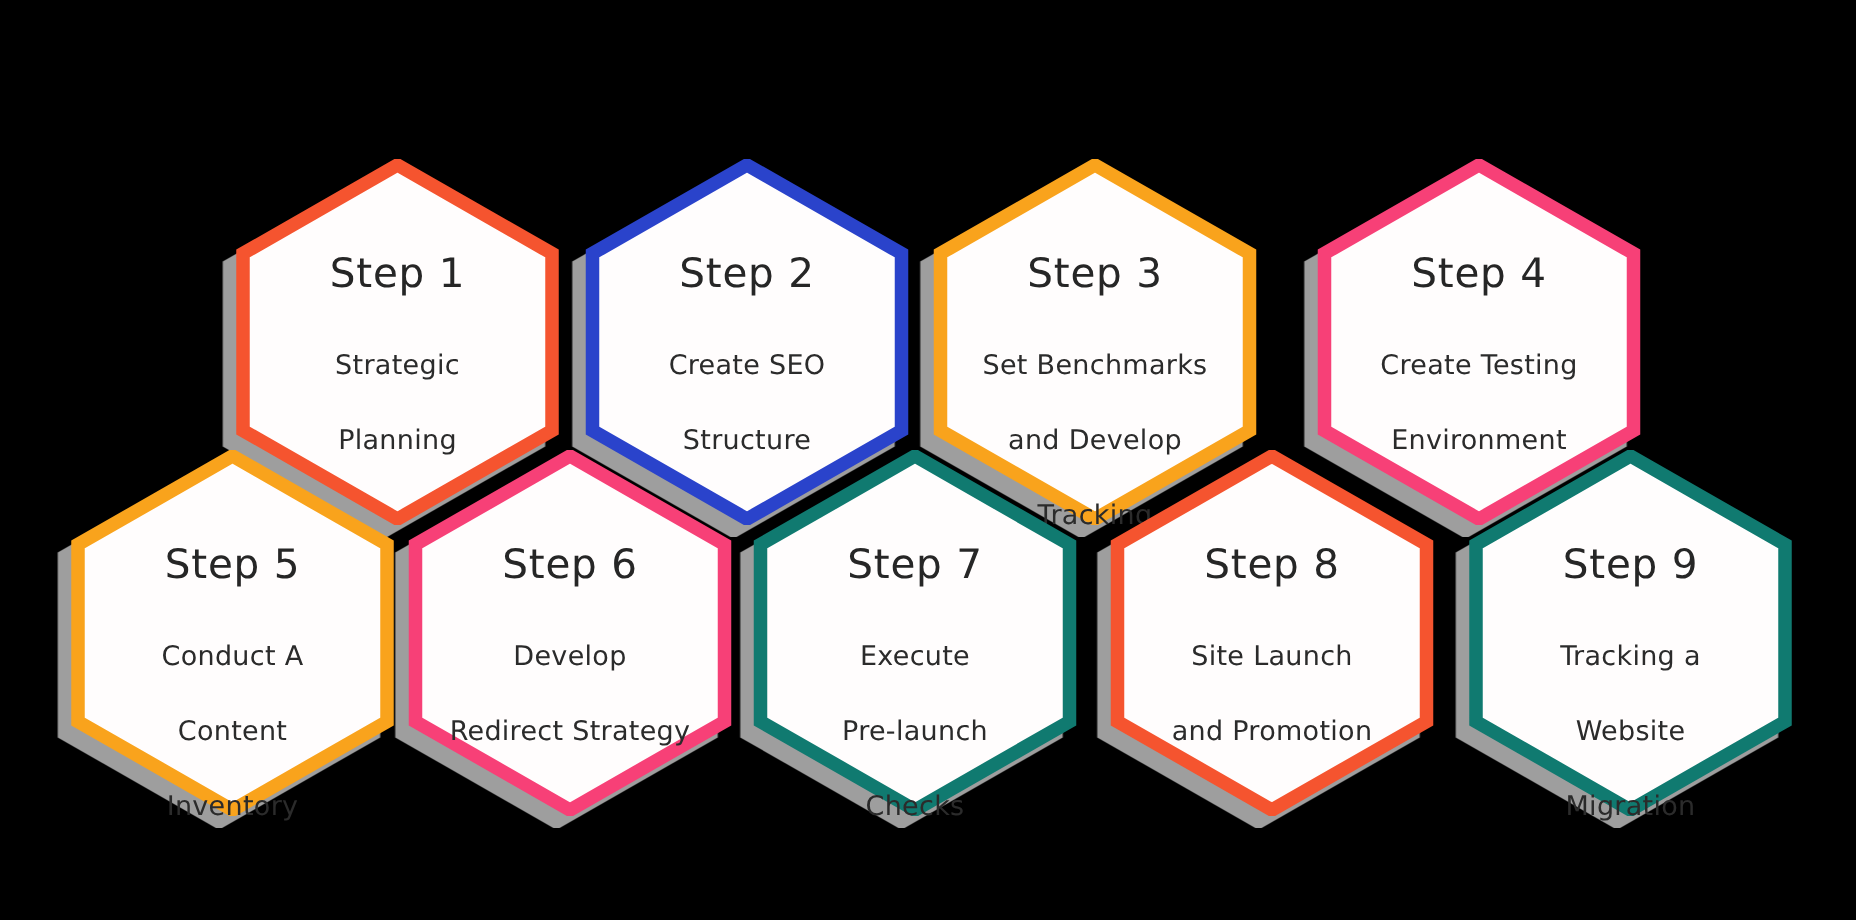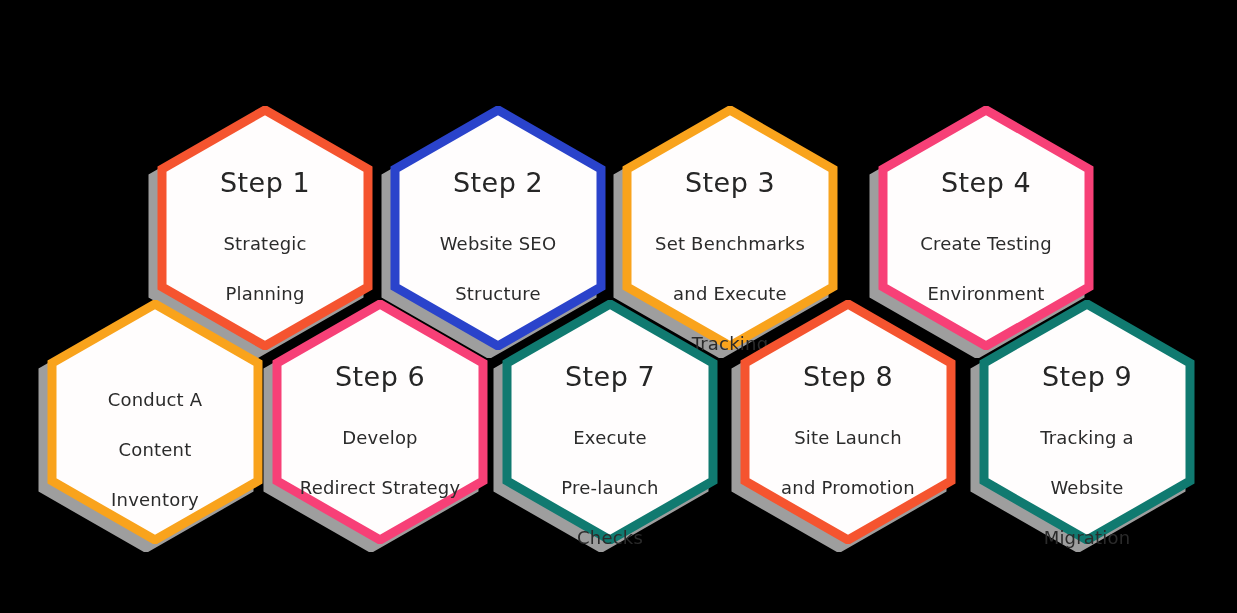--- a/index.html
+++ b/index.html
@@ -85,35 +85,35 @@
       </div>
     </div>
 
     <div class="hex" style="left: 390px; top: 106px;">
       <svg class="hex-svg" viewBox="0 0 216 244" aria-hidden="true">
         <polygon class="hex-poly" points="108,4 211,63 211,181 108,240 5,181 5,63" stroke="#2a43cb" fill="#fffdfd"></polygon>
       </svg>
       <div class="hex-content">
         <div class="hex-title">Step 2</div>
         <div class="hex-desc">
-          <div class="desc-line">Website SEO</div>
+          <div class="desc-line">Create SEO</div>
           <div class="desc-line">Structure</div>
         </div>
       </div>
     </div>
 
     <div class="hex" style="left: 622px; top: 106px;">
       <svg class="hex-svg" viewBox="0 0 216 244" aria-hidden="true">
         <polygon class="hex-poly" points="108,4 211,63 211,181 108,240 5,181 5,63" stroke="#f9a31c" fill="#fffdfd"></polygon>
       </svg>
       <div class="hex-content">
         <div class="hex-title">Step 3</div>
         <div class="hex-desc">
           <div class="desc-line">Set Benchmarks</div>
-          <div class="desc-line">and Execute</div>
+          <div class="desc-line">and Develop</div>
           <div class="desc-line">Tracking</div>
         </div>
       </div>
     </div>
 
     <div class="hex" style="left: 878px; top: 106px;">
       <svg class="hex-svg" viewBox="0 0 216 244" aria-hidden="true">
         <polygon class="hex-poly" points="108,4 211,63 211,181 108,240 5,181 5,63" stroke="#f74077" fill="#fffdfd"></polygon>
       </svg>
       <div class="hex-content">
@@ -123,20 +123,21 @@
           <div class="desc-line">Environment</div>
         </div>
       </div>
     </div>
 
     <div class="hex" style="left: 47px; top: 300px;">
       <svg class="hex-svg" viewBox="0 0 216 244" aria-hidden="true">
         <polygon class="hex-poly" points="108,4 211,63 211,181 108,240 5,181 5,63" stroke="#f9a31c" fill="#fffdfd"></polygon>
       </svg>
       <div class="hex-content">
+        <div class="hex-title">Step 5</div>
         <div class="hex-desc">
           <div class="desc-line">Conduct A</div>
           <div class="desc-line">Content</div>
           <div class="desc-line">Inventory</div>
         </div>
       </div>
     </div>
 
     <div class="hex" style="left: 272px; top: 300px;">
       <svg class="hex-svg" viewBox="0 0 216 244" aria-hidden="true">

